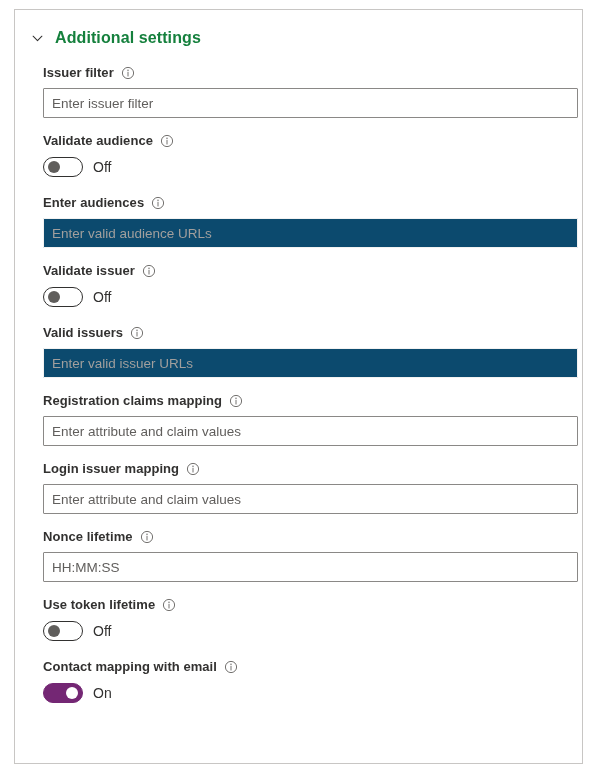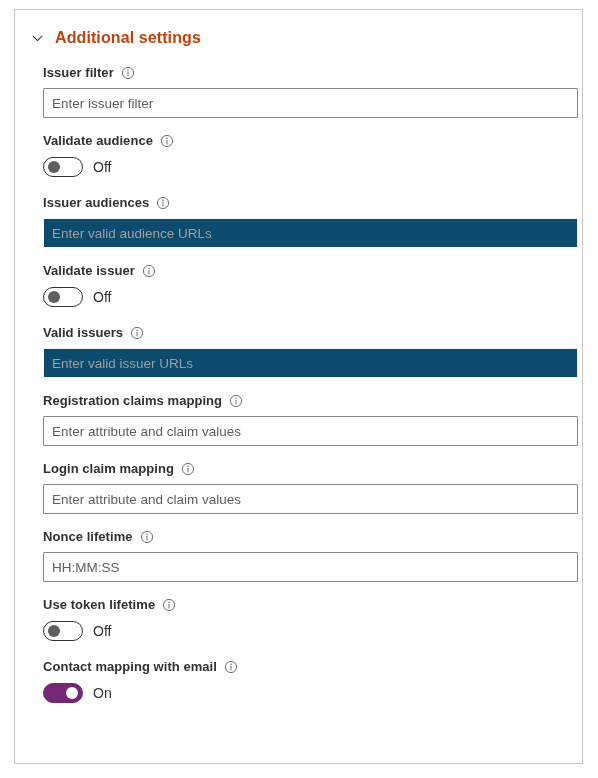--- a/index.html
+++ b/index.html
@@ -46,21 +46,21 @@
     display: inline-flex;
     align-items: center;
     justify-content: center;
     color: #323130;
     flex: 0 0 auto;
   }
   .chevron svg { display: block; }
   .section-title {
     font-size: 16px;
     font-weight: 600;
-    color: #c2410c;
+    color: #15803d;
     letter-spacing: 0.1px;
   }
 
   
   .fields { padding-left: 14px; }
 
   .field { margin-bottom: 14px; }
   .field.toggle-field { margin-bottom: 16px; }
 
   .field-label-row {
@@ -208,21 +208,21 @@
     <div class="toggle-row">
       <div class="toggle" role="switch" aria-checked="false">
         <span class="thumb"></span>
       </div>
       <span class="toggle-state">Off</span>
     </div>
   </div>
 
   <div class="field">
     <div class="field-label-row">
-      <span class="field-label">Issuer audiences</span>
+      <span class="field-label">Enter audiences</span>
       <span class="info-icon">
         <svg viewBox="0 0 16 16" width="14" height="14" aria-hidden="true">
           <circle cx="8" cy="8" r="6.4" fill="none" stroke="currentColor" stroke-width="1"></circle>
           <circle cx="8" cy="4.9" r="0.78" fill="currentColor"></circle>
           <path d="M8 7.1 L8 11.5" stroke="currentColor" stroke-width="1" stroke-linecap="round"></path>
         </svg>
       </span>
     </div>
     <input class="text-input is-disabled" type="text" disabled="" placeholder="Enter valid audience URLs" style="">
   </div>
@@ -269,21 +269,21 @@
           <circle cx="8" cy="4.9" r="0.78" fill="currentColor"></circle>
           <path d="M8 7.1 L8 11.5" stroke="currentColor" stroke-width="1" stroke-linecap="round"></path>
         </svg>
       </span>
     </div>
     <input class="text-input" type="text" placeholder="Enter attribute and claim values" style="">
   </div>
 
   <div class="field">
     <div class="field-label-row">
-      <span class="field-label">Login claim mapping</span>
+      <span class="field-label">Login issuer mapping</span>
       <span class="info-icon">
         <svg viewBox="0 0 16 16" width="14" height="14" aria-hidden="true">
           <circle cx="8" cy="8" r="6.4" fill="none" stroke="currentColor" stroke-width="1"></circle>
           <circle cx="8" cy="4.9" r="0.78" fill="currentColor"></circle>
           <path d="M8 7.1 L8 11.5" stroke="currentColor" stroke-width="1" stroke-linecap="round"></path>
         </svg>
       </span>
     </div>
     <input class="text-input" type="text" placeholder="Enter attribute and claim values" style="">
   </div>

